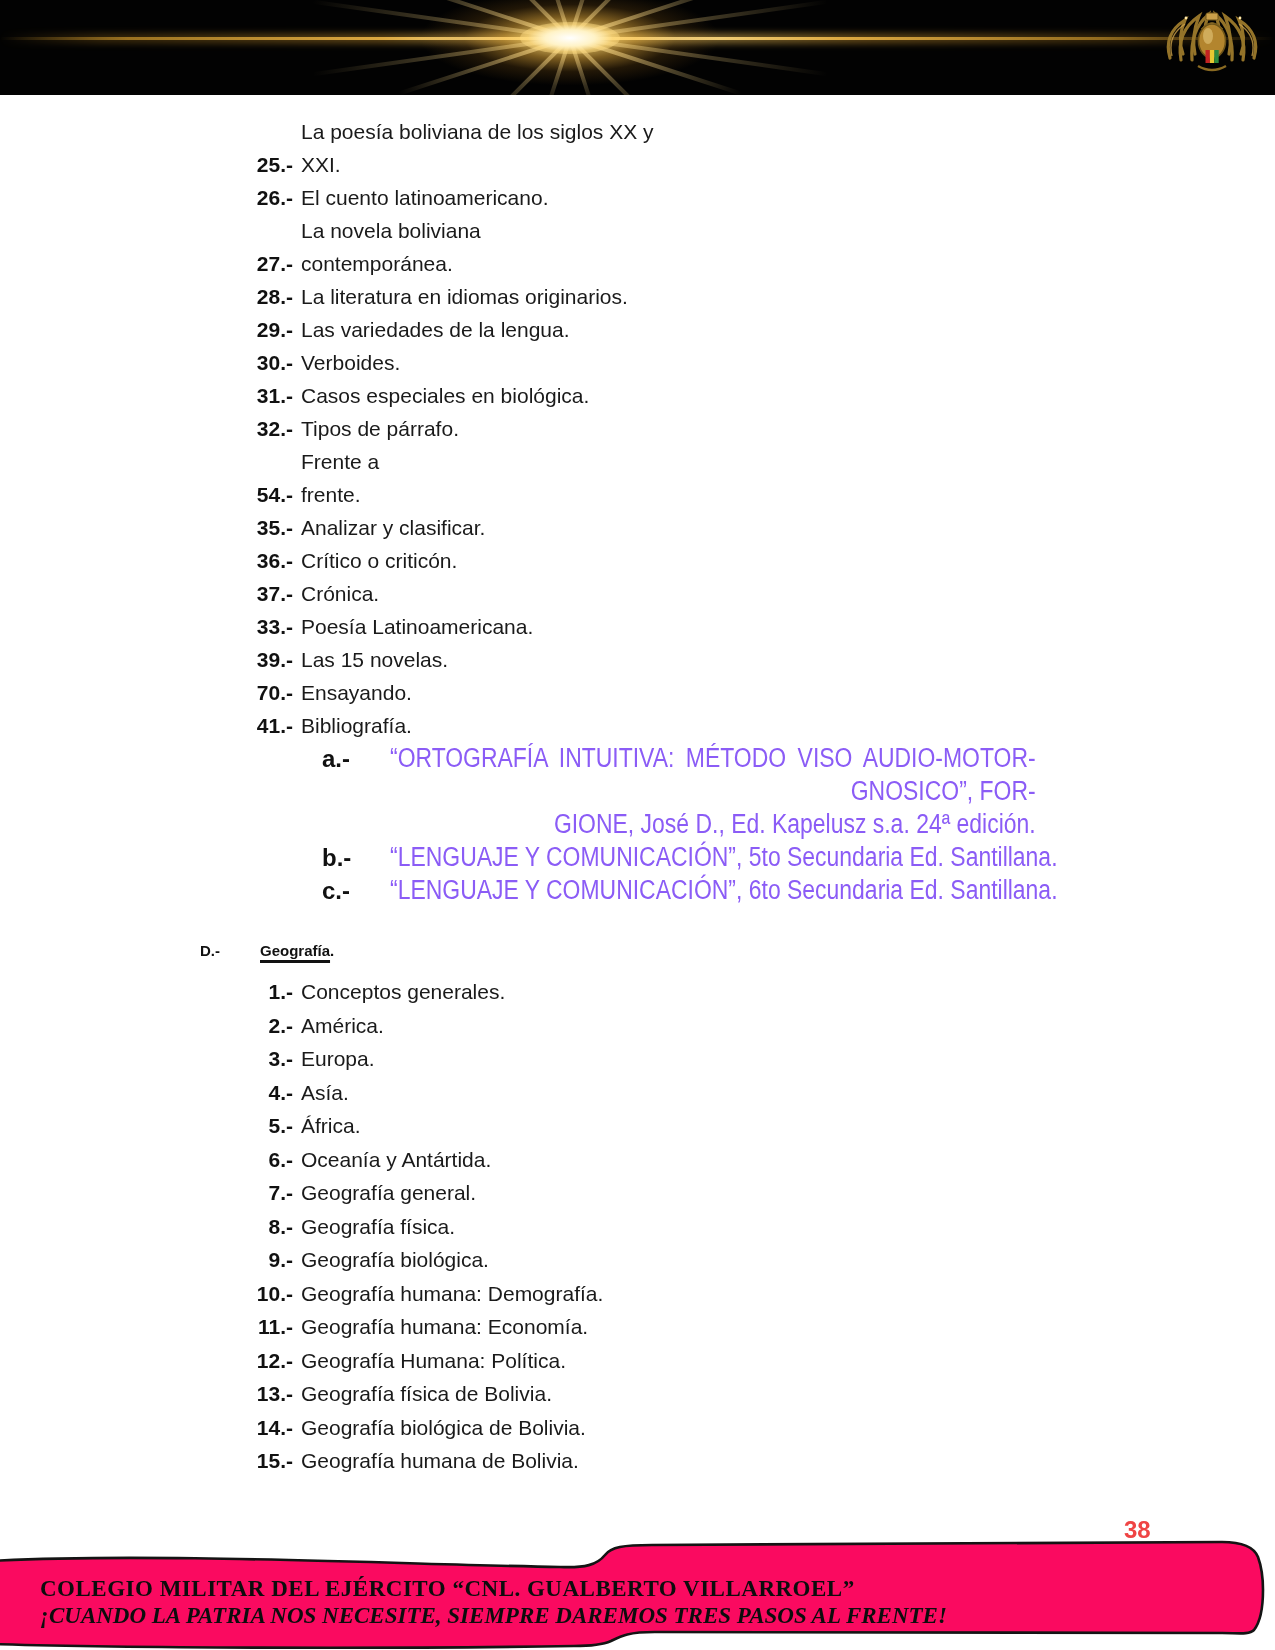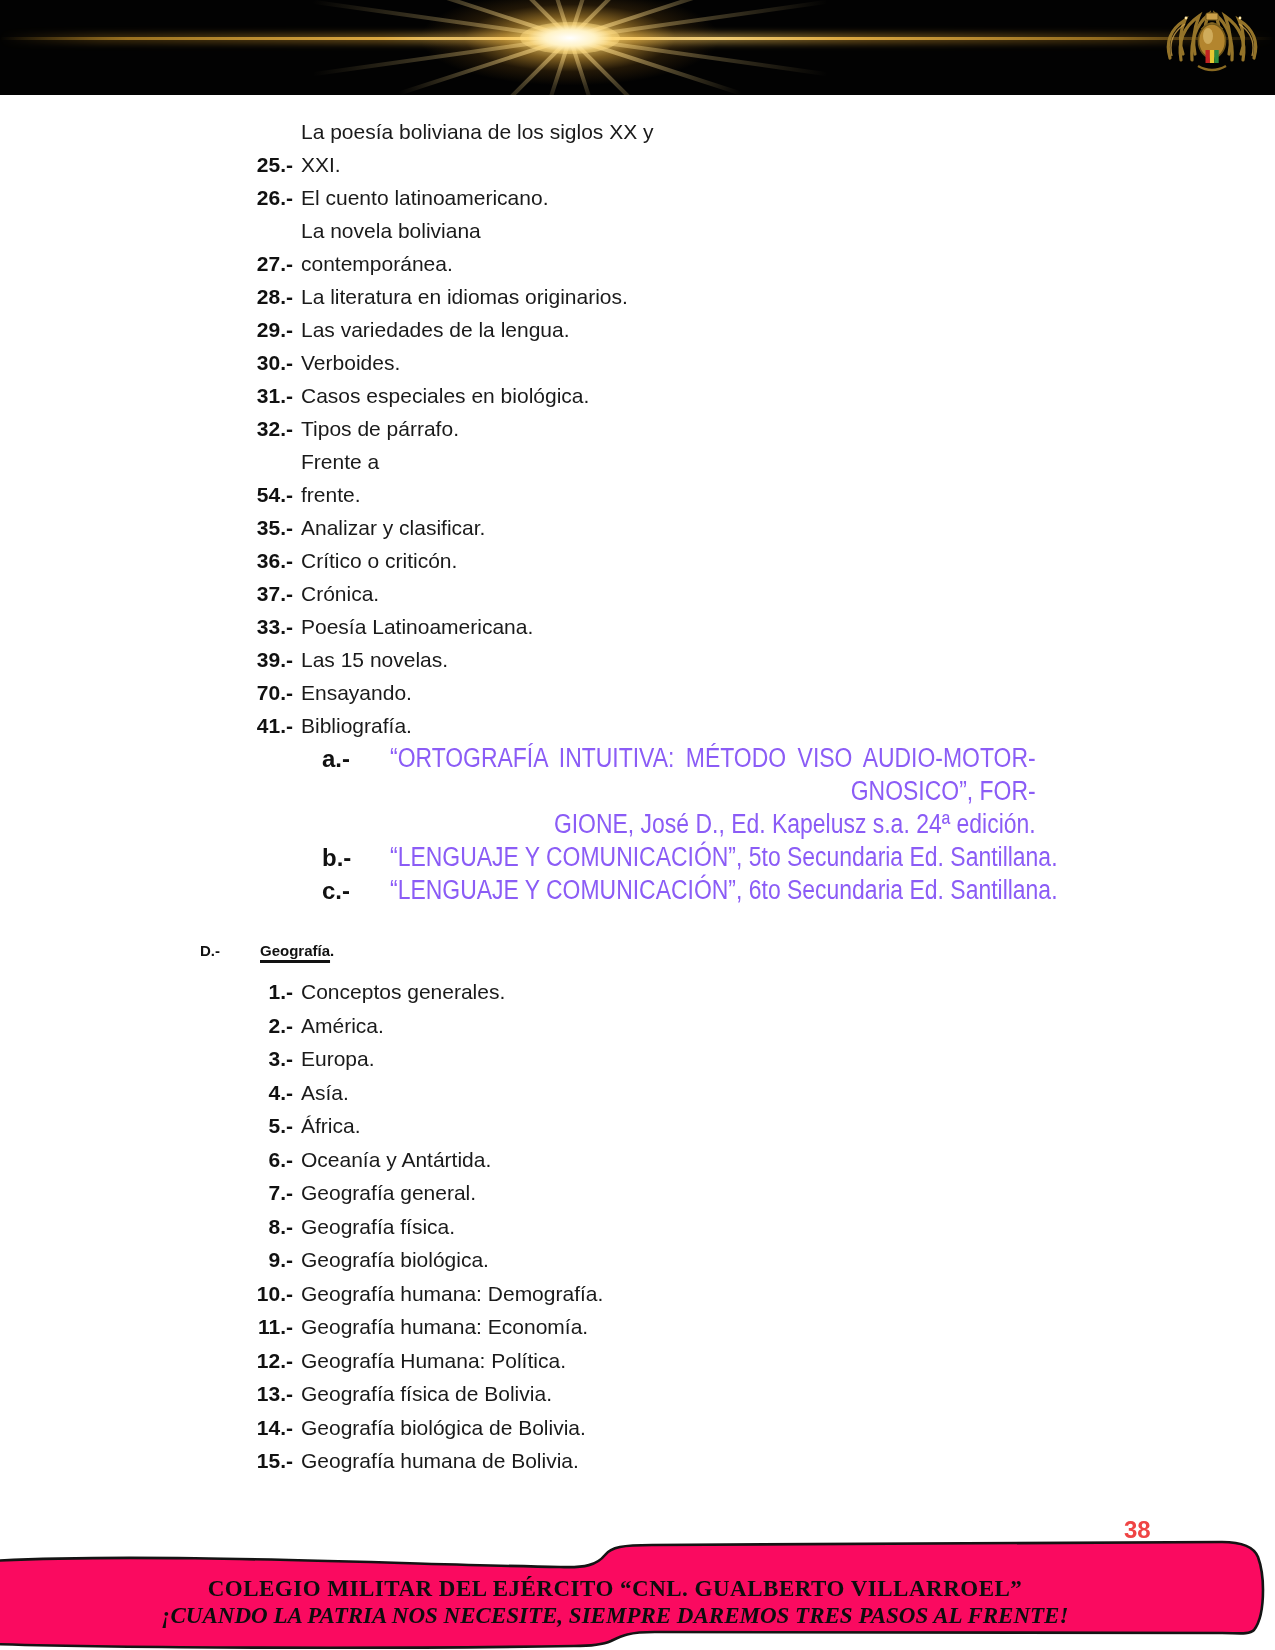--- a/index.html
+++ b/index.html
@@ -41,22 +41,22 @@
   .d-heading{margin-top:24px;margin-left:200px;line-height:40px;font-size:15px;font-weight:700;color:#111;}
   .d-heading .dlabel{display:inline-block;width:60px;}
   .d-heading .dtitle{text-decoration:underline;text-decoration-thickness:2.5px;text-underline-offset:4px;}
   #list-d{margin-top:4px;}
   #list-d .row{line-height:33.5px;}
 
   
   .page-number{position:absolute;left:1124px;top:1516px;font-size:24px;font-weight:700;color:#ef4444;}
   .ribbon{position:absolute;left:0;top:1535px;width:1275px;height:115px;}
   .ribbon svg{position:absolute;left:0;top:0;}
-  .ribbon-text{position:absolute;left:0;top:40px;width:1230px;text-align:center;
-    font-family:"Liberation Serif","DejaVu Serif",serif;color:#0d0d0d;line-height:27px;}
+  .ribbon-text{position:absolute;left:0;top:40px;width:1230px;
+    font-family:"Liberation Serif","DejaVu Serif",serif;color:#0d0d0d;line-height:27px;padding-left:40px;}
   .ribbon-line1{font-size:23px;font-weight:700;letter-spacing:.5px;}
   .ribbon-line2{font-size:23px;font-weight:700;font-style:italic;}
 </style>
 </head>
 <body>
 
 <div class="page">
 
   <header class="band">
     <div class="gold-line-soft"></div>

